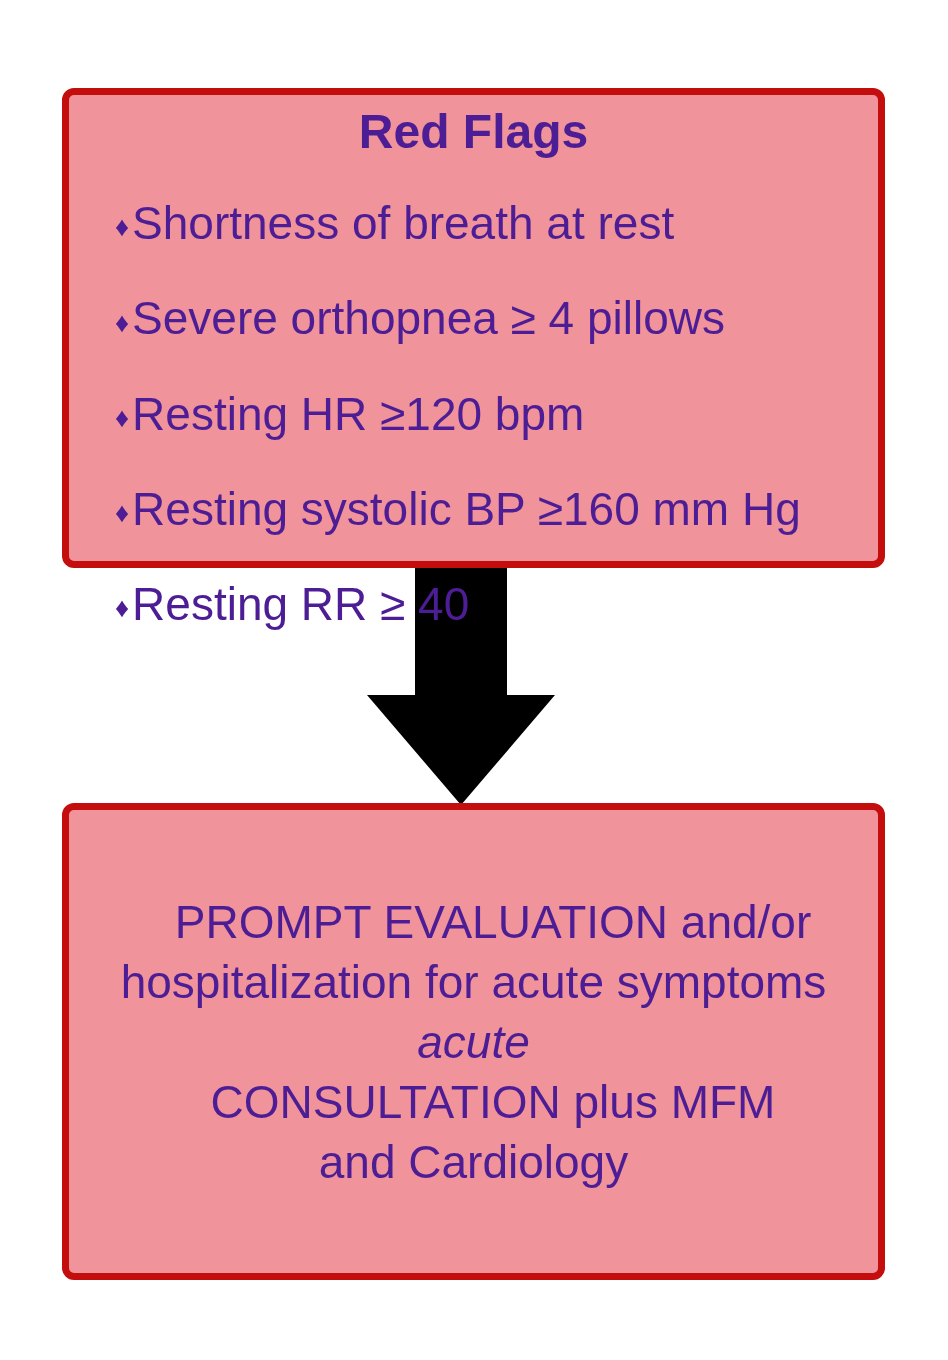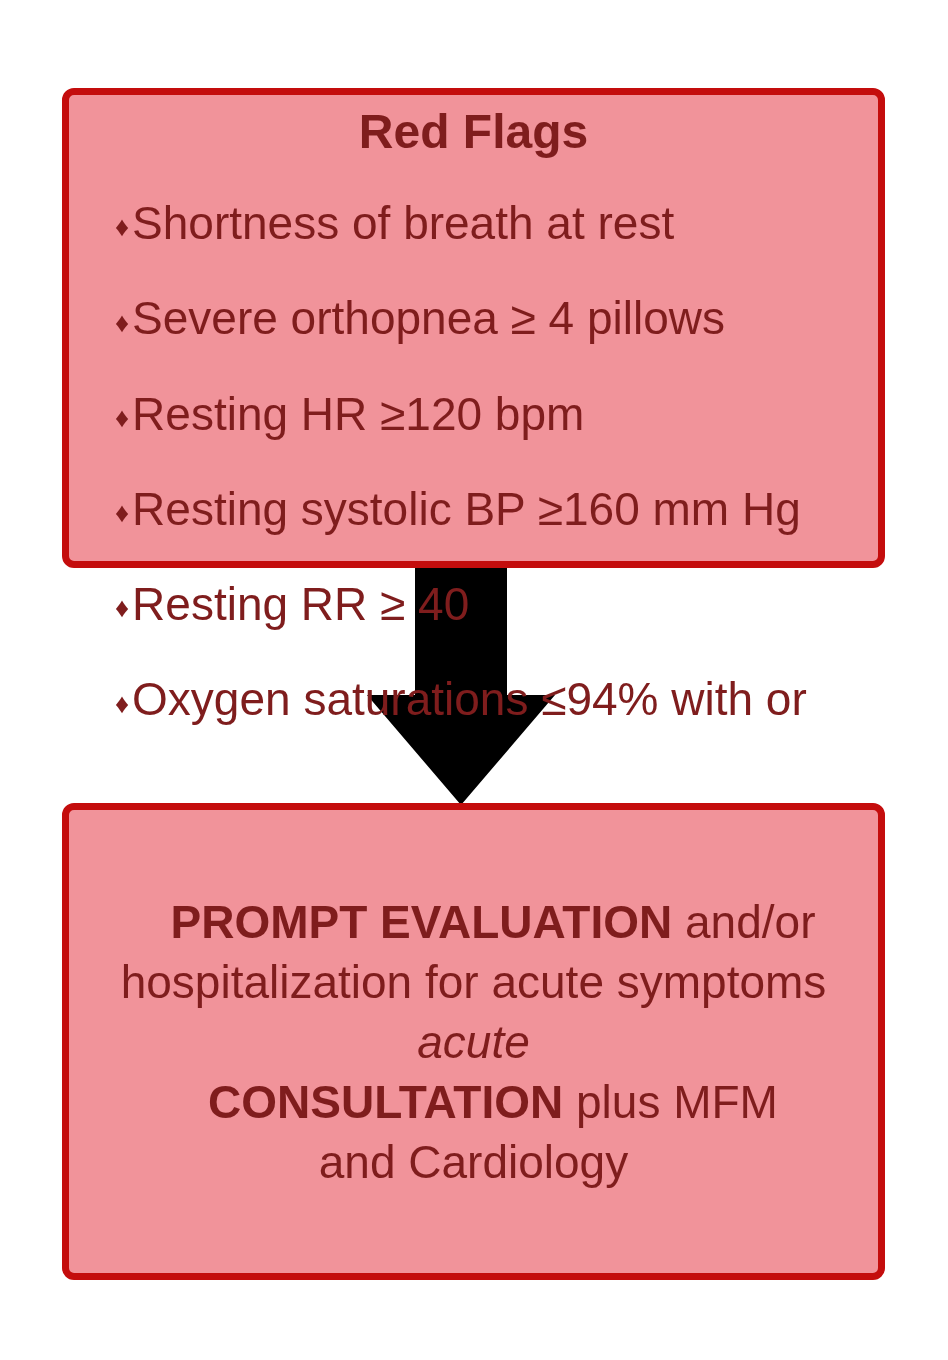--- a/index.html
+++ b/index.html
@@ -6,21 +6,21 @@
     margin: 0;
     padding: 0;
     background: #ffffff;
   }
   #page {
     position: relative;
     width: 948px;
     height: 1360px;
     background: #ffffff;
     font-family: "Liberation Sans", sans-serif;
-    color: #7f1d1d;
+    color: #4c1d95;
     overflow: hidden;
   }
   .flow-box {
     position: absolute;
     left: 62px;
     width: 823px;
     box-sizing: border-box;
     background: #F1939A;
     border: 7px solid #C40D0D;
     border-radius: 12px;
@@ -66,21 +66,21 @@
     height: 477px;
     display: flex;
     flex-direction: column;
     justify-content: center;
     align-items: center;
     text-align: center;
     font-size: 46px;
     line-height: 60px;
     padding: 0 10px;
   }
-  .bold   { font-weight: bold; margin-left: 39px; }
+  .bold   { font-weight: normal; margin-left: 39px; }
   .italic { font-style: italic; }
 </style>
 </head>
 <body>
 
 <div id="page">
 
   <div id="top-box" class="flow-box">
     <div class="box-title">Red Flags</div>
 
@@ -92,23 +92,20 @@
     </div>
     <div class="bullet-line">
       <span class="bullet">♦</span><span>Resting HR ≥120 bpm</span>
     </div>
     <div class="bullet-line">
       <span class="bullet">♦</span><span>Resting systolic BP ≥160 mm Hg</span>
     </div>
     <div class="bullet-line">
       <span class="bullet">♦</span><span>Resting RR ≥ 40</span>
     </div>
-    <div class="bullet-line">
-      <span class="bullet">♦</span><span>Oxygen saturations ≤94% with or</span>
-    </div>
   </div>
 
   <svg id="down-arrow" viewBox="0 0 188 242" xmlns="http://www.w3.org/2000/svg" aria-hidden="true">
     <polygon points="48,0 140,0 140,131 188,131 94,241 0,131 48,131" fill="#000000"></polygon>
   </svg>
 
   <div id="bottom-box" class="flow-box">
     <div>
       <span class="bold">PROMPT EVALUATION</span><span> and/or</span>
     </div>

